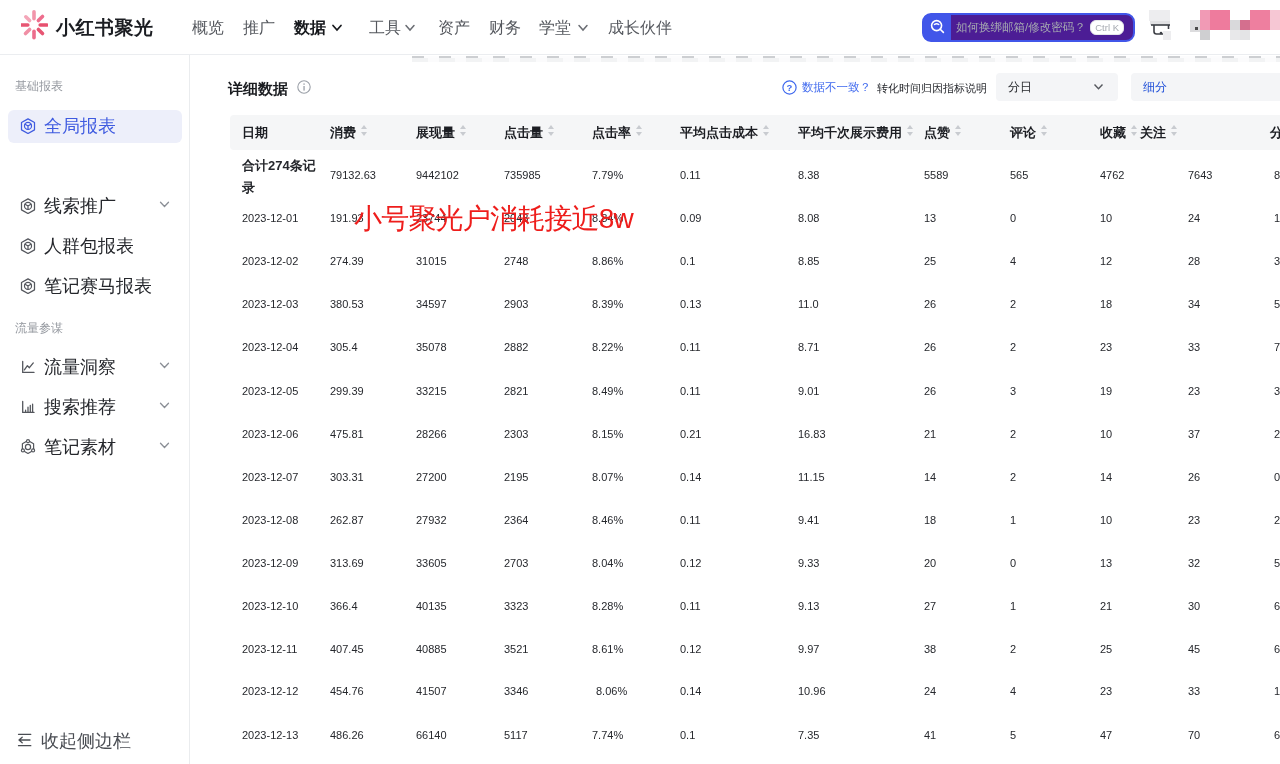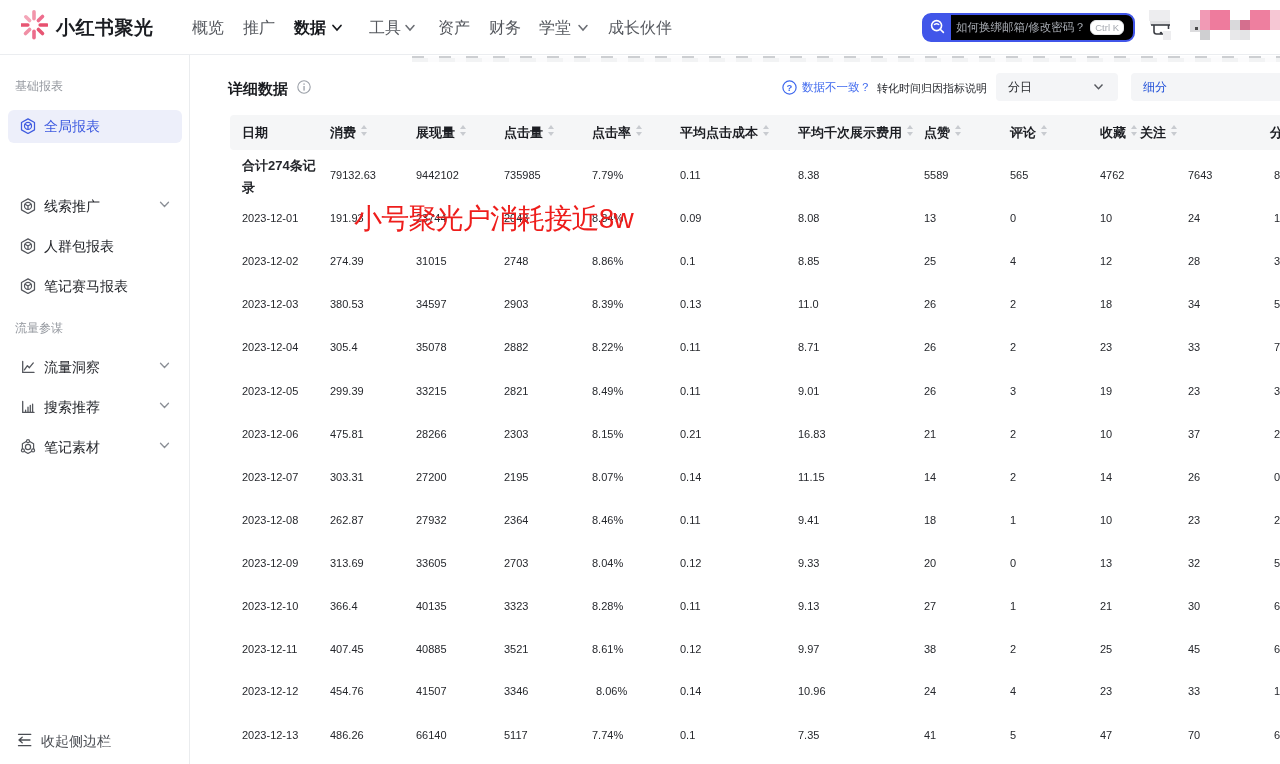--- a/index.html
+++ b/index.html
@@ -9,33 +9,33 @@
   
   #nav { position:absolute; left:0; top:0; width:1280px; height:55px; background:#fff;
     border-bottom:1px solid #ebedf0; z-index:30; }
   .navitem { position:absolute; top:0; height:55px; line-height:55px; font-size:16px;
     color:#55585e; white-space:nowrap; }
   .navitem.active { color:#16181c; font-weight:700; }
   #logotext { position:absolute; left:56px; top:0; height:55px; line-height:55px;
     font-size:19px; font-weight:700; color:#1b1d22; letter-spacing:0.5px;}
   
   #search { position:absolute; left:922px; top:13px; width:213px; height:29px;
-    border:2px solid #4156e9; border-radius:9px; background:#000000; }
+    border:2px solid #4156e9; border-radius:9px; background:#4c1d95; }
   #searchblue { position:absolute; left:-1px; top:-1px; width:28px; height:27px;
     background:#4156e9; border-radius:7px 0 0 7px; }
   #searchph { position:absolute; left:32px; top:0px; line-height:25px; font-size:11.5px; color:#a6aab1; }
   #ctrlk { position:absolute; right:9px; top:5px; height:15px; line-height:13px; padding:0 4px;
     border:1px solid #e5e7ea; border-radius:6px; font-size:9.5px; color:#a6aab1; background:#fff;}
   
   #side { position:absolute; left:0; top:55px; width:190px; height:709px; background:#fff;
     border-right:1px solid #eaecee; z-index:20; }
   .sidelabel { position:absolute; left:15px; font-size:12px; color:#94989f; }
   .sideitem { position:absolute; left:8px; width:174px; height:40px; }
   .sideitem .txt { position:absolute; left:36px; top:0; height:40px; line-height:40px;
-    font-size:14px; color:#25272c; }
+    font-size:18px; color:#25272c; }
   .sideitem svg.ic { position:absolute; left:12px; top:12px; }
   .sideitem svg.chev { position:absolute; right:12px; top:15px; }
   #selpill { position:absolute; left:8px; top:55px; width:174px; height:33px;
     background:#edeffa; border-radius:6px; }
   
   #main { position:absolute; left:191px; top:56px; width:1089px; height:708px; background:#fff;
     overflow:hidden; }
   #title { position:absolute; left:37px; top:24px; font-size:15px; font-weight:700; color:#1a1c20; }
   .toolbar-t { position:absolute; top:25px; font-size:11.5px; }
   .sel { position:absolute; top:17px; height:28px; background:#f4f5f7; border-radius:4px; }

